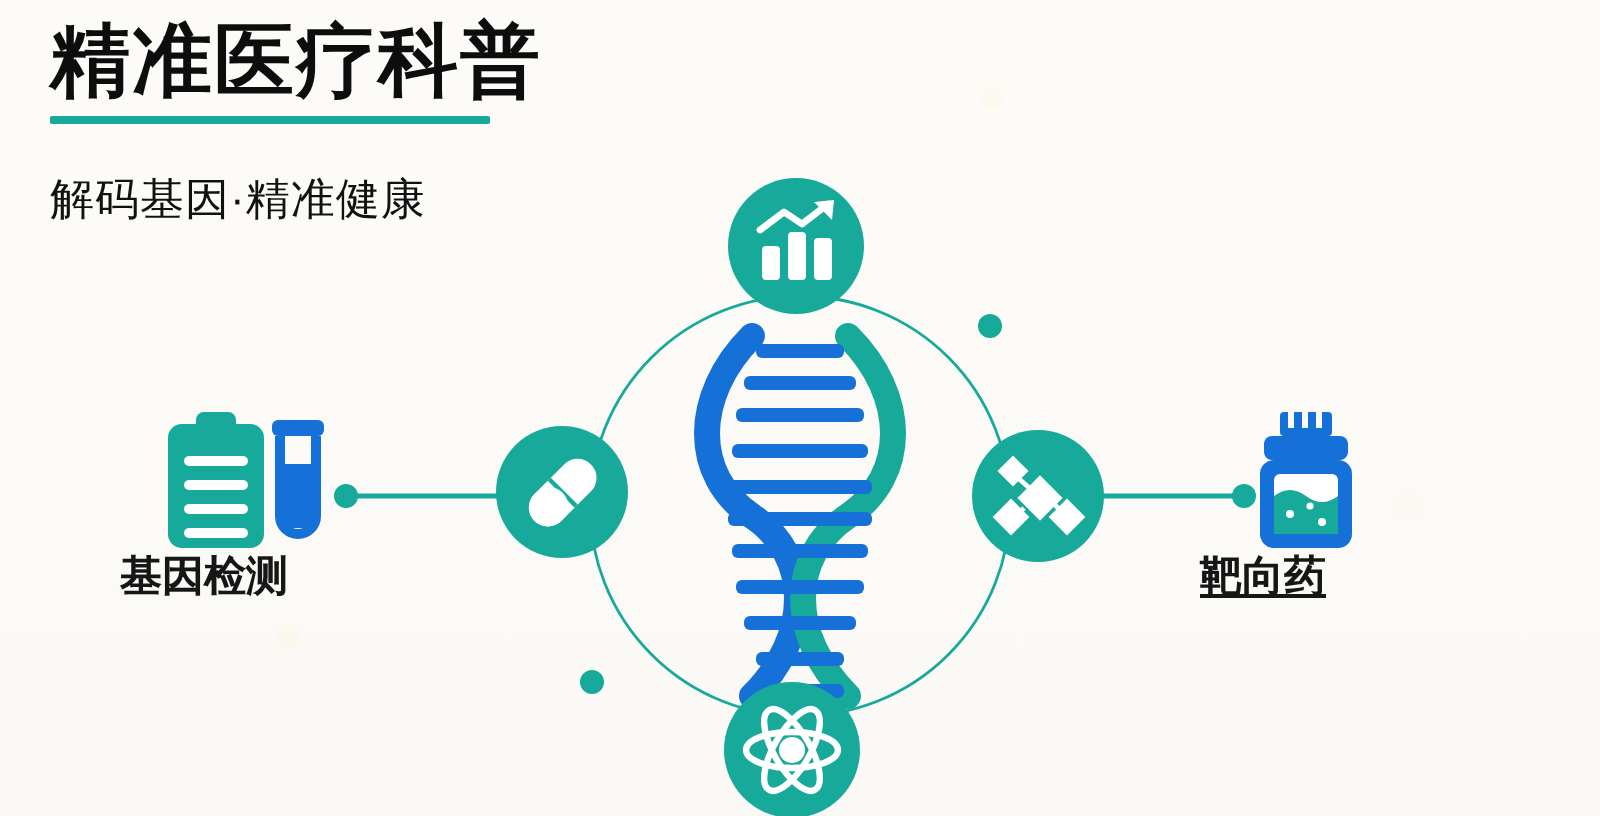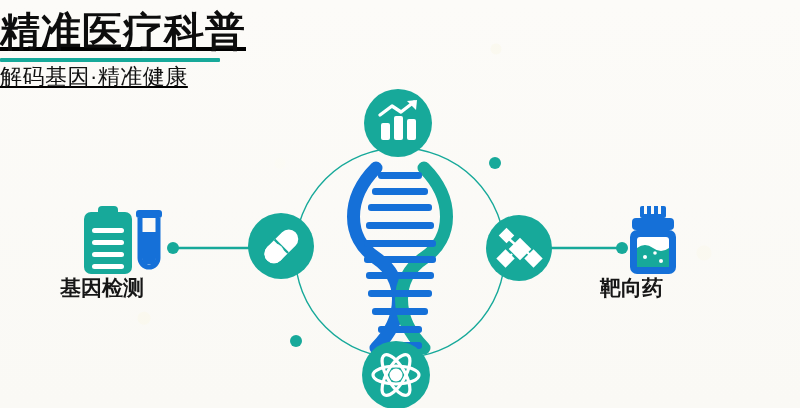--- a/index.html
+++ b/index.html
@@ -13,30 +13,30 @@
   #root{
     position:absolute;inset:0;
     background:
       radial-gradient(circle at 18% 78%, rgba(250,248,233,.55) 0 6px, transparent 7px),
       radial-gradient(circle at 62% 12%, rgba(249,247,232,.5) 0 5px, transparent 6px),
       radial-gradient(circle at 88% 62%, rgba(250,248,235,.5) 0 7px, transparent 8px),
       radial-gradient(circle at 35% 40%, rgba(252,251,242,.45) 0 5px, transparent 6px),
       linear-gradient(180deg,#fcfbf8 0%,#faf9f5 100%);
   }
   
-  #header{position:absolute;left:0;top:8px;text-decoration:underline;}
+  #header{position:absolute;left:25px;top:8px;}
   #title{
     font-size:40px;font-weight:bold;color:#0d0d0d;
     letter-spacing:1px;line-height:1.15;white-space:nowrap;
   }
   #divider{
     width:220px;height:4px;background:#17a99a;margin-top:4px;border-radius:1px;
   }
   #subtitle{
-    margin-top:0;font-size:22px;color:#111;font-weight:normal;
+    margin-top:23px;font-size:22px;color:#111;font-weight:normal;
     letter-spacing:.5px;white-space:nowrap;
   }
   
   #stage{position:absolute;left:0;top:0;width:800px;height:408px;}
   .node-label{
     position:absolute;font-size:21px;font-weight:bold;color:#161616;
     text-align:left;white-space:nowrap;
   }
 </style>
 </head>
@@ -157,15 +157,15 @@
       <g clip-path="url(#clipBottleLiquid)">
         <path d="M637,248 q8,-6 16,0 q8,6 16,0 L669,267 L637,267 Z" fill="#17a99a"></path>
       </g>
       <circle cx="645" cy="257" r="2" fill="#ffffff"></circle>
       <circle cx="655" cy="253" r="1.8" fill="#ffffff"></circle>
       <circle cx="661" cy="261" r="2" fill="#ffffff"></circle>
     </g>
   </svg>
 
   <div class="node-label" style="left:60px;top:274px;width:140px;">基因检测</div>
-  <div class="node-label" style="left:600px;top:274px;width:130px;">靶向药</div>
+  <div class="node-label" style="left:600px;top:274px;width:130px;text-decoration:underline;">靶向药</div>
 
 </div>
 
 </body></html>

